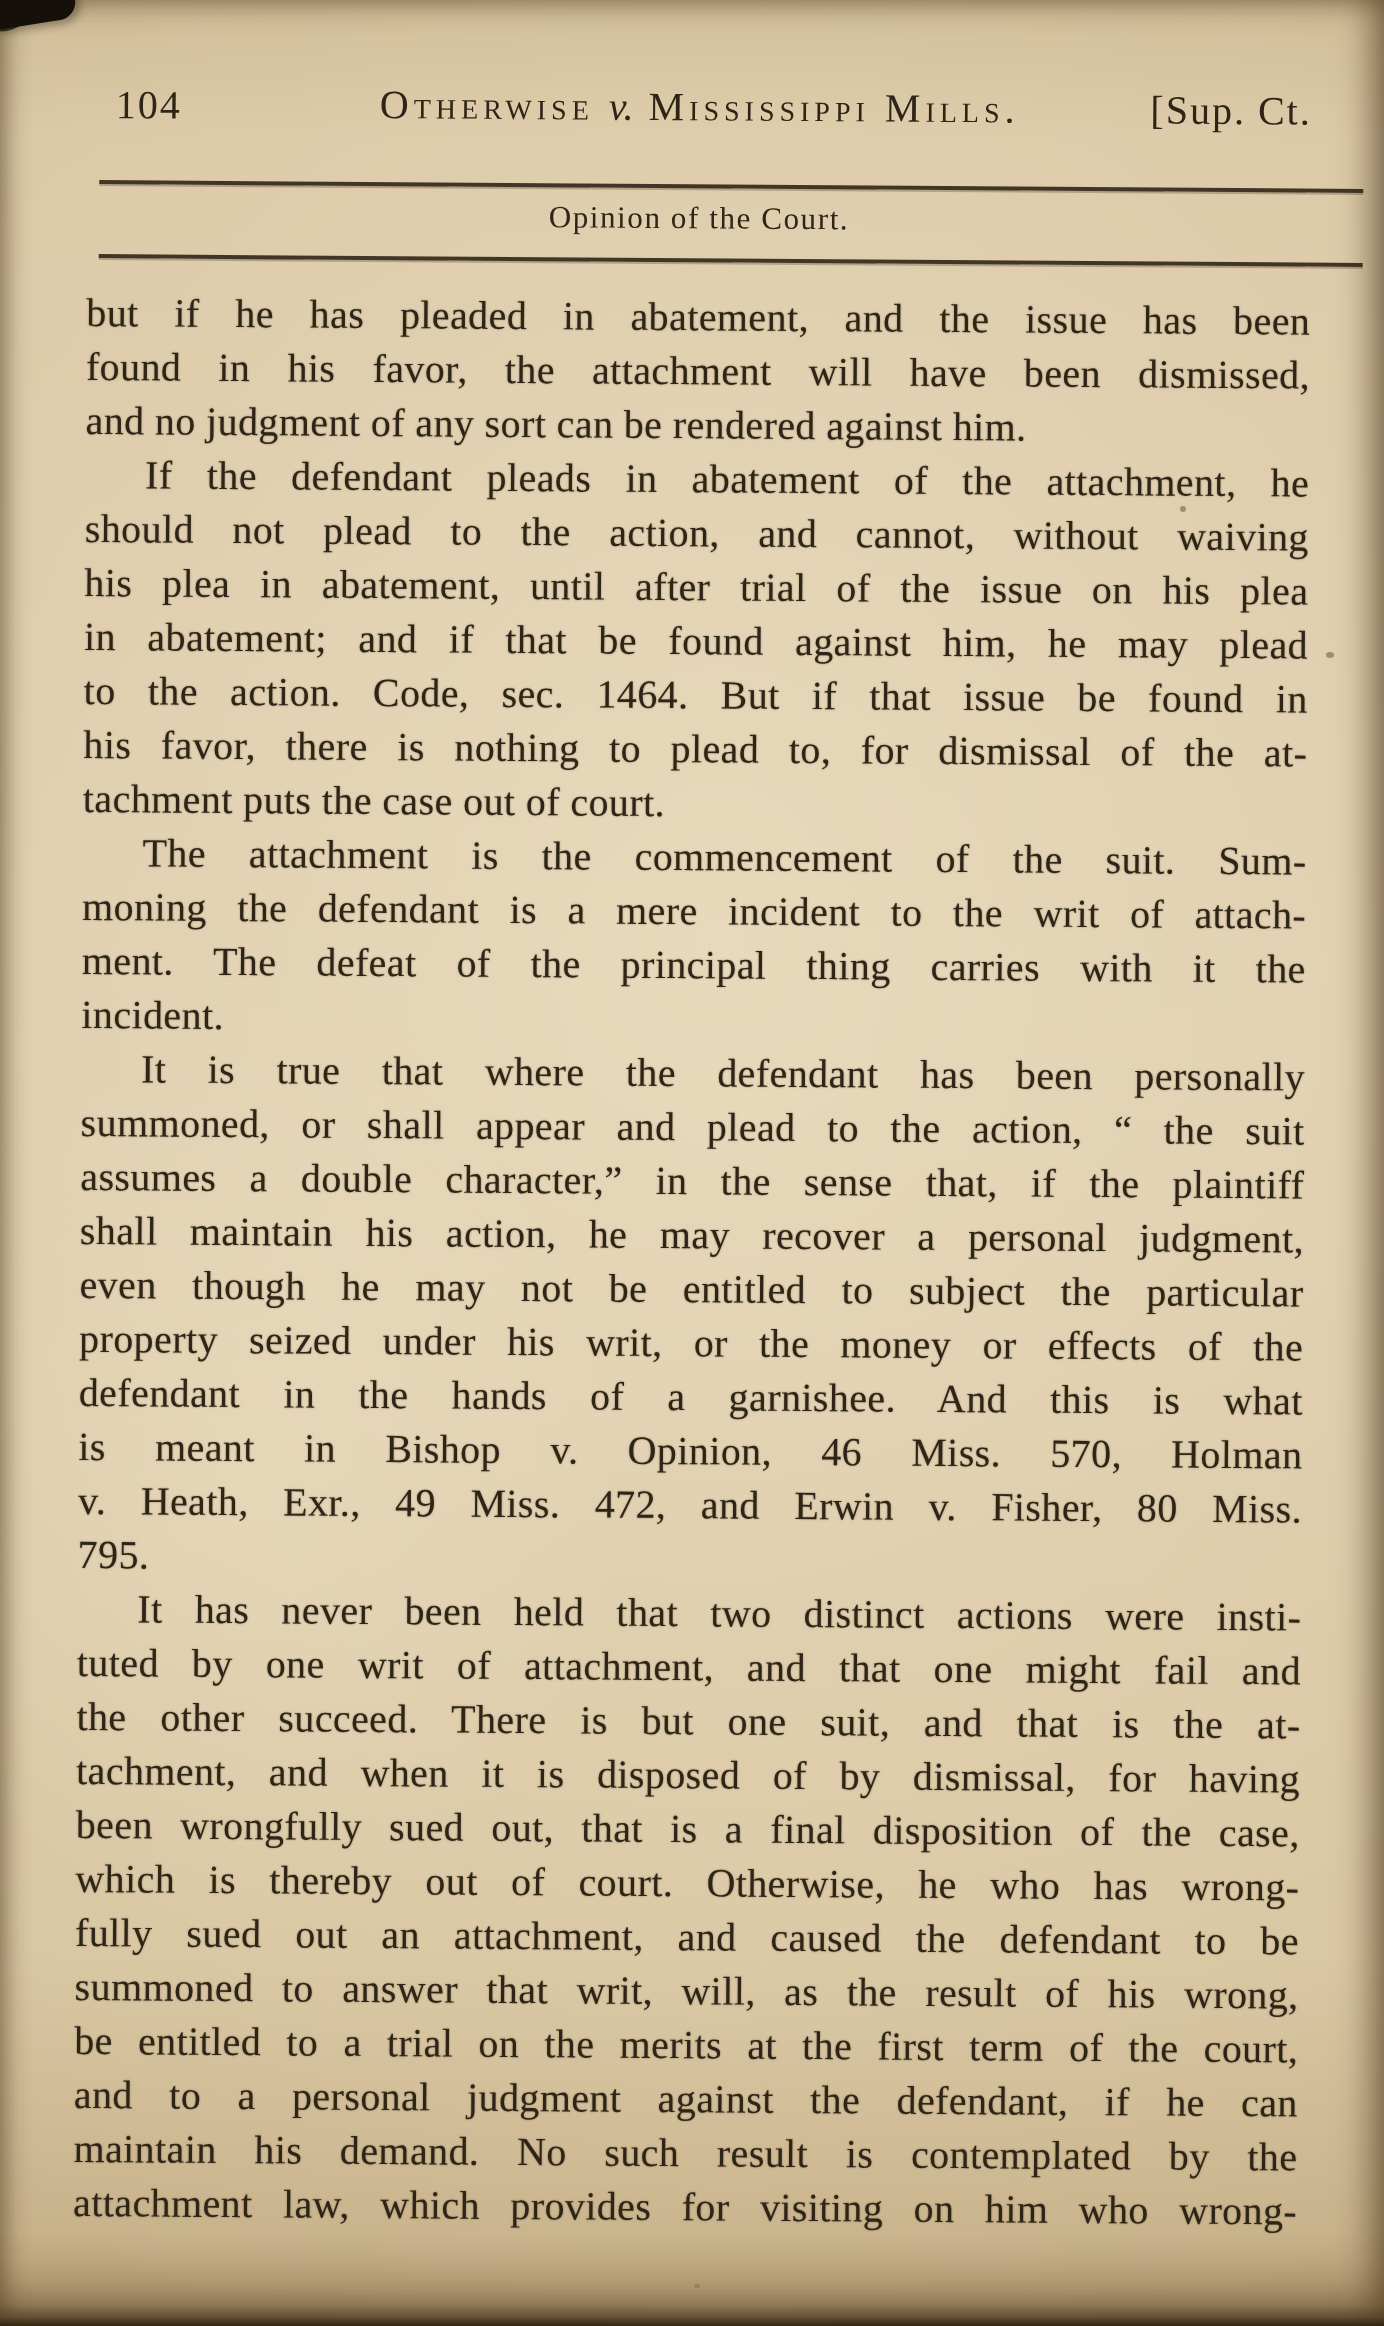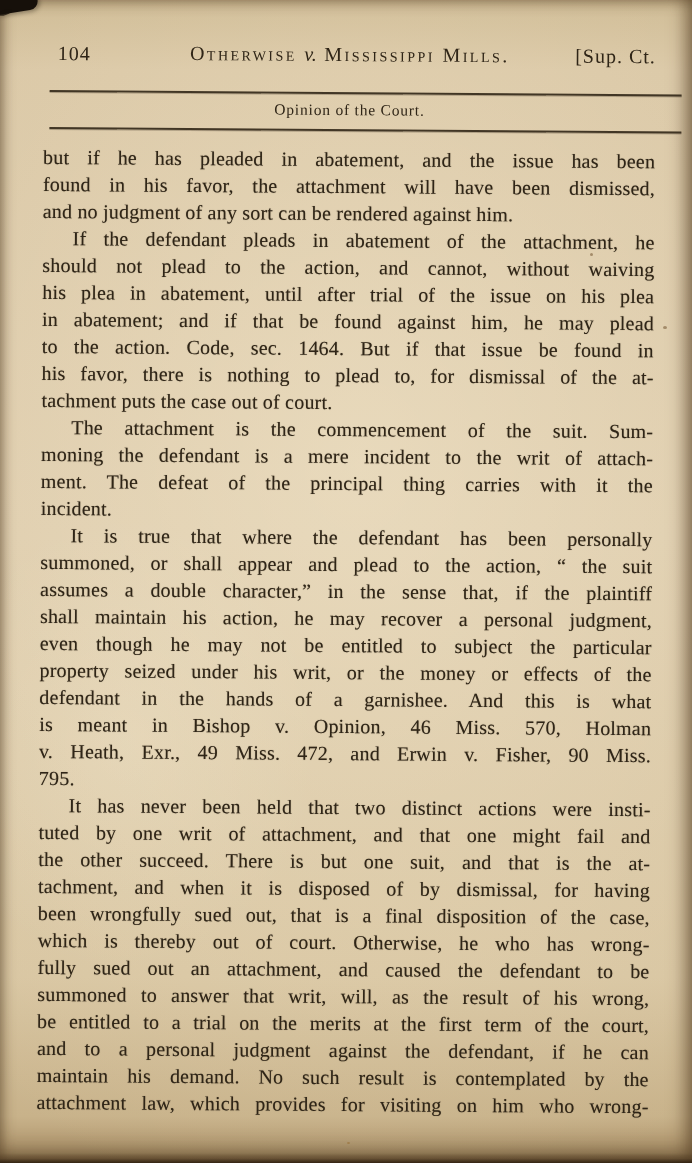--- a/index.html
+++ b/index.html
@@ -104,21 +104,21 @@
 
       <div class="para">
         <div class="ln j ind">It is true that where the defendant has been personally</div>
         <div class="ln j">summoned, or shall appear and plead to the action, “ the suit</div>
         <div class="ln j">assumes a double character,” in the sense that, if the plaintiff</div>
         <div class="ln j">shall maintain his action, he may recover a personal judgment,</div>
         <div class="ln j">even though he may not be entitled to subject the particular</div>
         <div class="ln j">property seized under his writ, or the money or effects of the</div>
         <div class="ln j">defendant in the hands of a garnishee.  And this is what</div>
         <div class="ln j"><span>is meant in </span><span class="it">Bishop</span><span> v. </span><span class="it">Opinion</span><span>, 46 Miss. 570, </span><span class="it">Holman</span></div>
-        <div class="ln j"><span>v. </span><span class="it">Heath</span><span>, </span><span class="it">Exr.</span><span>, 49 Miss. 472, and </span><span class="it">Erwin</span><span> v. </span><span class="it">Fisher</span><span>, 90 Miss.</span></div>
+        <div class="ln j"><span>v. </span><span class="it">Heath</span><span>, </span><span class="it">Exr.</span><span>, 49 Miss. 472, and </span><span class="it">Erwin</span><span> v. </span><span class="it">Fisher</span><span>, 80 Miss.</span></div>
         <div class="ln e">795.</div>
       </div>
 
       <div class="para">
         <div class="ln j ind">It has never been held that two distinct actions were insti-</div>
         <div class="ln j">tuted by one writ of attachment, and that one might fail and</div>
         <div class="ln j">the other succeed.  There is but one suit, and that is the at-</div>
         <div class="ln j">tachment, and when it is disposed of by dismissal, for having</div>
         <div class="ln j">been wrongfully sued out, that is a final disposition of the case,</div>
         <div class="ln j">which is thereby out of court.  Otherwise, he who has wrong-</div>

